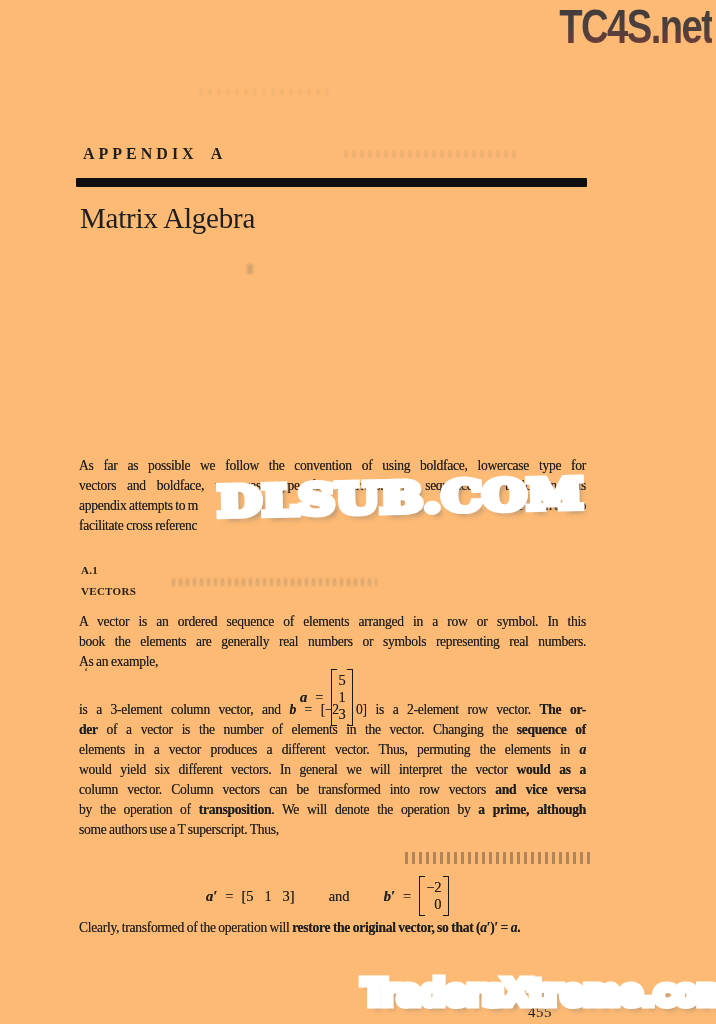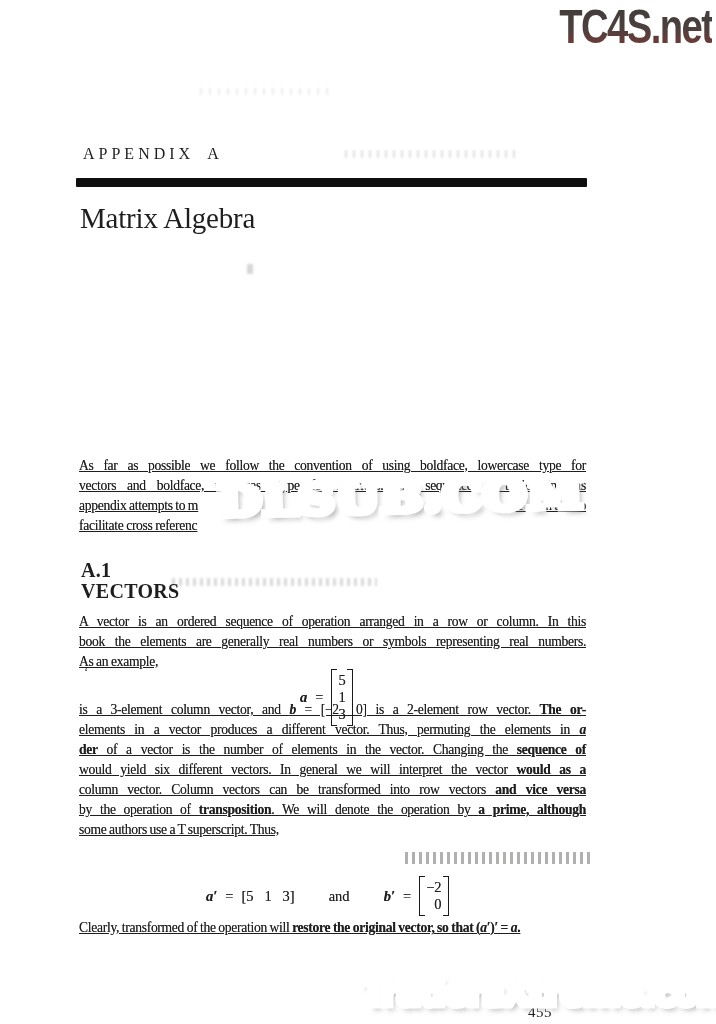--- a/index.html
+++ b/index.html
@@ -1,45 +1,45 @@
 <!DOCTYPE html>
 <html><head>
 <meta charset="utf-8">
 <style>
   * { margin:0; padding:0; box-sizing:border-box; }
   html,body { background:#e8e8e8; }
   .page {
     position:relative; width:716px; height:1024px; margin:0 auto;
-    background:#ffffff; overflow:hidden;
+    background:#fdba74; overflow:hidden;
     font-family:"Liberation Serif", serif; color:#1e1e1e;
   }
 
   
   .textblock {
     position:absolute; width:507px;
     font-size:13.6px; line-height:20px;
     letter-spacing:-0.3px; word-spacing:-0.5px;
     text-shadow:0 0 .4px rgba(25,25,25,.65);
   }
-  .tline { text-align:justify; text-align-last:justify; white-space:nowrap; height:20px;text-decoration:underline; }
+  .tline { text-align:justify; text-align-last:justify; white-space:nowrap; height:20px; }
   .tline.tl-left { text-align:right; text-align-last:left; }
   .tline.tl-split { display:flex; justify-content:space-between; white-space:nowrap; }
   .bd { font-weight:bold; }
   .it { font-style:italic; }
 
   
   .kicker {
     position:absolute; left:83px; top:145px;
-    font-size:16px; font-weight:normal; letter-spacing:4px; word-spacing:6px;
+    font-size:16px; font-weight:bold; letter-spacing:4px; word-spacing:6px;
   }
   .rule { position:absolute; left:76px; top:178px; width:511px; height:9px; background:#0e0e0e; border-radius:1px; }
   .title { position:absolute; left:80px; top:202px; font-size:29px; letter-spacing:-0.2px; }
   .section-head {
     position:absolute; left:81px; top:560px;
-    font-size:20px; font-weight:bold; line-height:21px; letter-spacing:.3px;
+    font-size:11px; font-weight:bold; line-height:21px; letter-spacing:.3px;
   }
 
   
   .eq {
     position:absolute; display:flex; align-items:center; gap:8px;
     font-size:14.5px; text-shadow:0 0 .4px rgba(25,25,25,.65);
   }
   .vec {
     display:inline-flex; flex-direction:column; justify-content:center;
     padding:3px 7px; position:relative; line-height:17px; min-width:14px; text-align:center;
@@ -127,39 +127,39 @@
       </div>
       <div class="tline tl-left"><span>facilitate cross referenc</span></div>
     </div>
 
   <div class="section-head">
     <div>A.1</div>
     <div>VECTORS</div>
   </div>
 
   <div class="textblock" style="left:79px; top:612px;">
-      <div class="tline"><span>A vector is an ordered sequence of operation arranged in a row or column. In this</span></div>
+      <div class="tline"><span>A vector is an ordered sequence of elements arranged in a row or symbol. In this</span></div>
       <div class="tline"><span>book the elements are generally real numbers or symbols representing real numbers.</span></div>
       <div class="tline tl-left"><span>As an example,</span></div>
     </div>
 
   <div class="eq" style="left:300px; top:669px;">
     <span class="bd it">a</span>
     <span>=</span>
     <span class="vec">
         <div>5</div>
         <div>1</div>
         <div>3</div>
       </span>
   </div>
 
   <div class="textblock" style="left:79px; top:700px;">
       <div class="tline"><span>is a 3-element column vector, and </span><span class="bd it">b</span><span> = [−2&nbsp;&nbsp;0] is a 2-element row vector. </span><span class="bd">The or-</span></div>
+      <div class="tline"><span class="bd">der</span><span> of a vector is the number of elements in the vector. Changing the </span><span class="bd">sequence of</span></div>
       <div class="tline"><span>elements in a vector produces a different vector. Thus, permuting the elements in </span><span class="bd it">a</span></div>
-      <div class="tline"><span class="bd">der</span><span> of a vector is the number of elements in the vector. Changing the </span><span class="bd">sequence of</span></div>
       <div class="tline"><span>would yield six different vectors. In general we will interpret the vector </span><span class="bd">would as a</span></div>
       <div class="tline"><span>column vector. Column vectors can be transformed into row vectors </span><span class="bd">and vice versa</span></div>
       <div class="tline"><span>by the operation of </span><span class="bd">transposition</span><span>. We will denote the operation by </span><span class="bd">a prime, although</span></div>
       <div class="tline tl-left"><span>some authors use a T superscript. Thus,</span></div>
     </div>
 
   <div class="eq" style="left:206px; top:876px;">
     <span class="bd it">a′</span>
     <span>=</span>
     <span>[5&nbsp;&nbsp;&nbsp;1&nbsp;&nbsp;&nbsp;3]</span>

